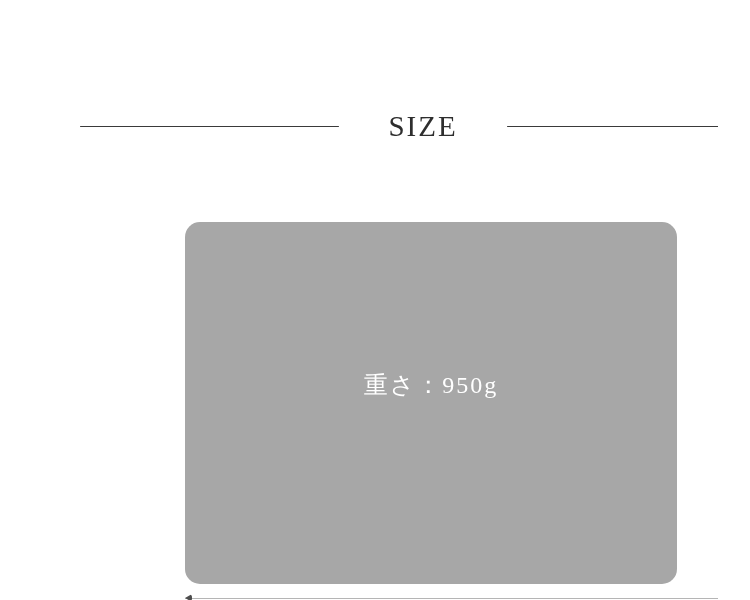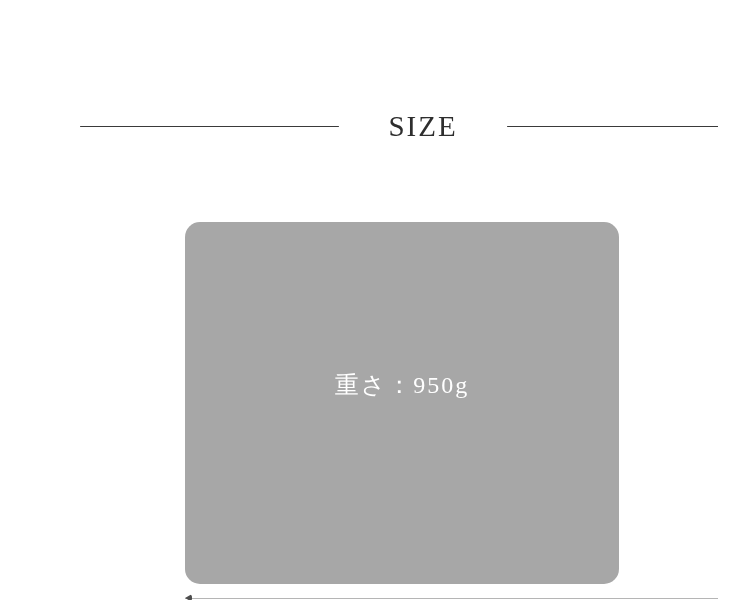--- a/index.html
+++ b/index.html
@@ -28,21 +28,21 @@
   }
   .rule{flex:1;height:1px;background:var(--rule-color);}
   .title{
     font-size:29px;font-weight:400;line-height:1;
     letter-spacing:2px;color:var(--title-color);
     white-space:nowrap;
   }
   
   .diagram{position:absolute;inset:0;}
   .rect{
-    position:absolute;left:105px;top:142px;width:434px;height:362px;
+    position:absolute;left:105px;top:142px;width:492px;height:362px;
     background:var(--rect-fill);
     display:flex;align-items:center;justify-content:center;text-align:right;
   }
   .weight{
     margin-top:-20px;
     color:var(--weight-text);
     font-size:24px;letter-spacing:2px;line-height:1;
     white-space:nowrap;
   }
   

